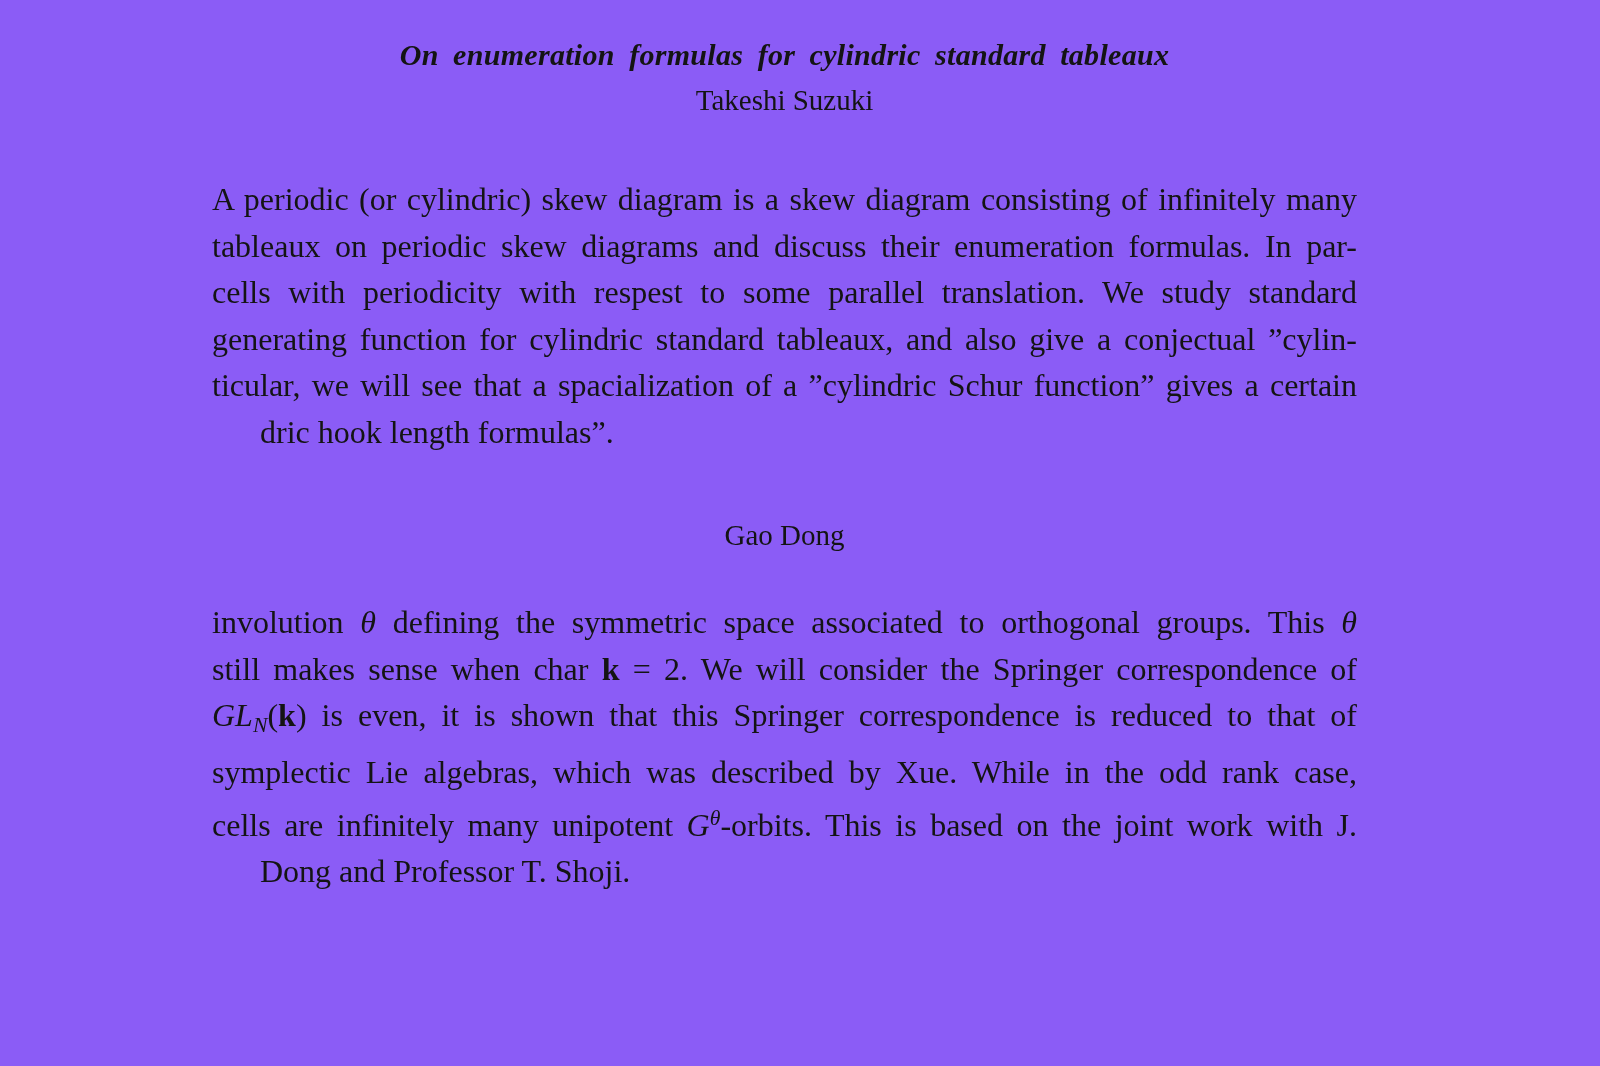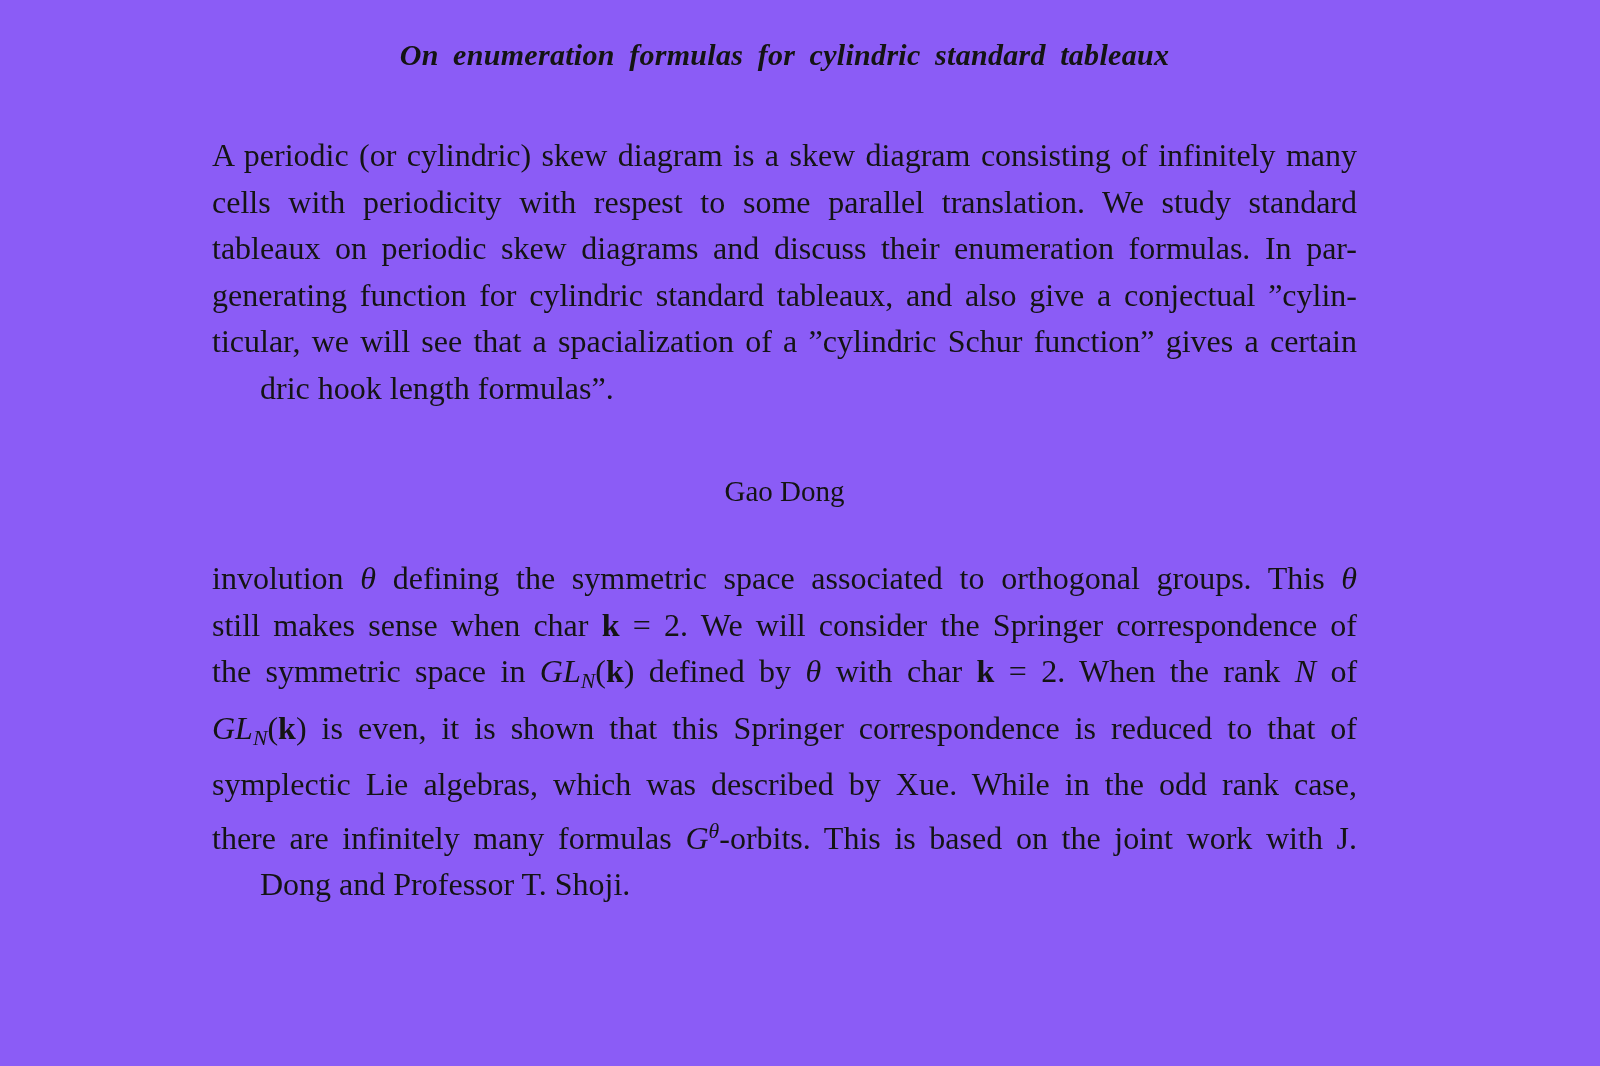--- a/index.html
+++ b/index.html
@@ -70,37 +70,37 @@
   }
 </style>
 </head>
 <body>
 
 <div class="page">
   <div class="content">
 
     <section class="abstract sec-1">
       <h1 class="abstract-title">On enumeration formulas for cylindric standard tableaux</h1>
+      <div class="abstract-author">Takeshi Suzuki</div>
       <div class="abstract-body">
           <div class="line"><span>A periodic (or cylindric) skew diagram is a skew diagram consisting of infinitely many</span></div>
+          <div class="line"><span>tableaux on periodic skew diagrams and discuss their enumeration formulas.  In par-</span></div>
           <div class="line"><span>cells with periodicity with respest to some parallel translation.  We study standard</span></div>
-          <div class="line"><span>tableaux on periodic skew diagrams and discuss their enumeration formulas.  In par-</span></div>
           <div class="line"><span>generating function for cylindric standard tableaux, and also give a conjectual ”cylin-</span></div>
           <div class="line"><span>ticular, we will see that a spacialization of a ”cylindric Schur function” gives a certain</span></div>
           <div class="line last"><span>dric hook length formulas”.</span></div>
         </div>
     </section>
 
     <section class="abstract sec-2">
       <div class="abstract-author">Gao Dong</div>
       <div class="abstract-body">
           <div class="line"><span>involution </span><span class="s-i">θ</span><span> defining the symmetric space associated to orthogonal groups.  This </span><span class="s-i">θ</span></div>
           <div class="line"><span>still makes sense when char </span><span class="s-b">k</span><span> = 2.  We will consider the Springer correspondence of</span></div>
-          <div class="line"><span>the symmetric space in </span><span class="s-i">GL</span><span class="s-isub">N</span><span>(</span><span class="s-b">k</span><span>) defined by </span><span class="s-i">θ</span><span> with char </span><span class="s-b">k</span><span> = 2.  When the rank </span><span class="s-i">N</span><span> of</span></div>
           <div class="line"><span class="s-i">GL</span><span class="s-isub">N</span><span>(</span><span class="s-b">k</span><span>) is even, it is shown that this Springer correspondence is reduced to that of</span></div>
           <div class="line"><span>symplectic Lie algebras, which was described by Xue.  While in the odd rank case,</span></div>
-          <div class="line"><span>there are infinitely many formulas </span><span class="s-i">G</span><span class="s-isup">θ</span><span>-orbits.  This is based on the joint work with J.</span></div>
+          <div class="line"><span>cells are infinitely many unipotent </span><span class="s-i">G</span><span class="s-isup">θ</span><span>-orbits.  This is based on the joint work with J.</span></div>
           <div class="line last"><span>Dong and Professor T. Shoji.</span></div>
         </div>
     </section>
 
   </div>
 </div>
 
 </body></html>

